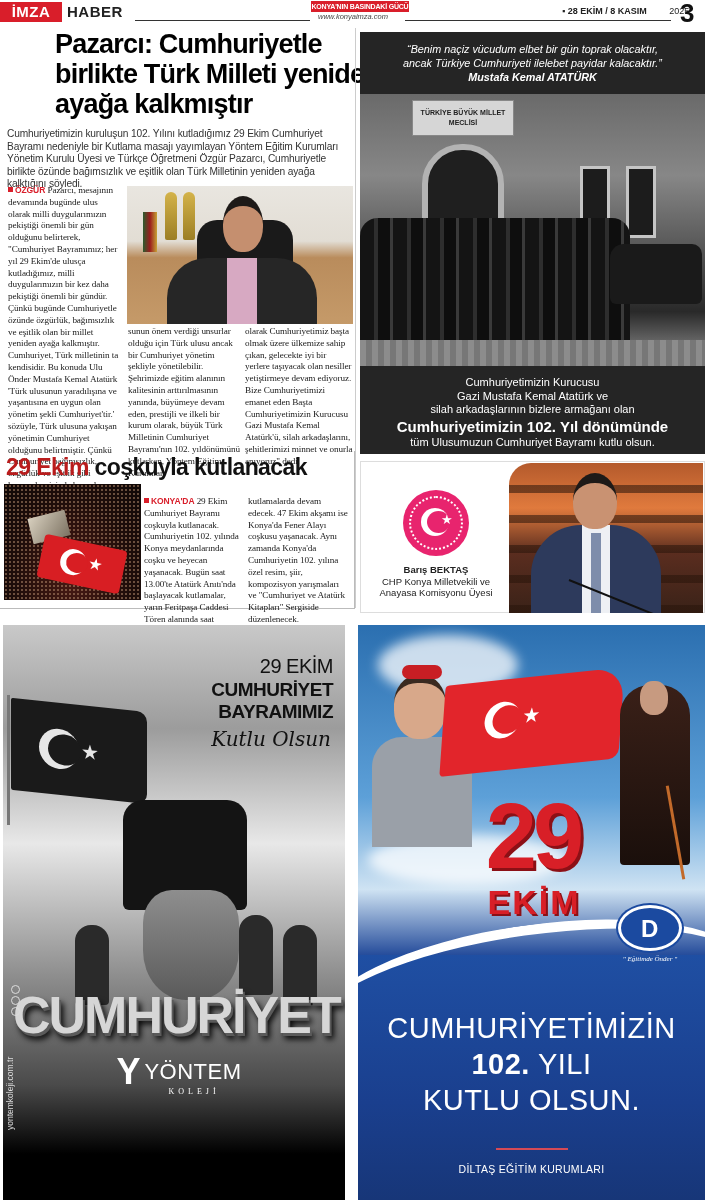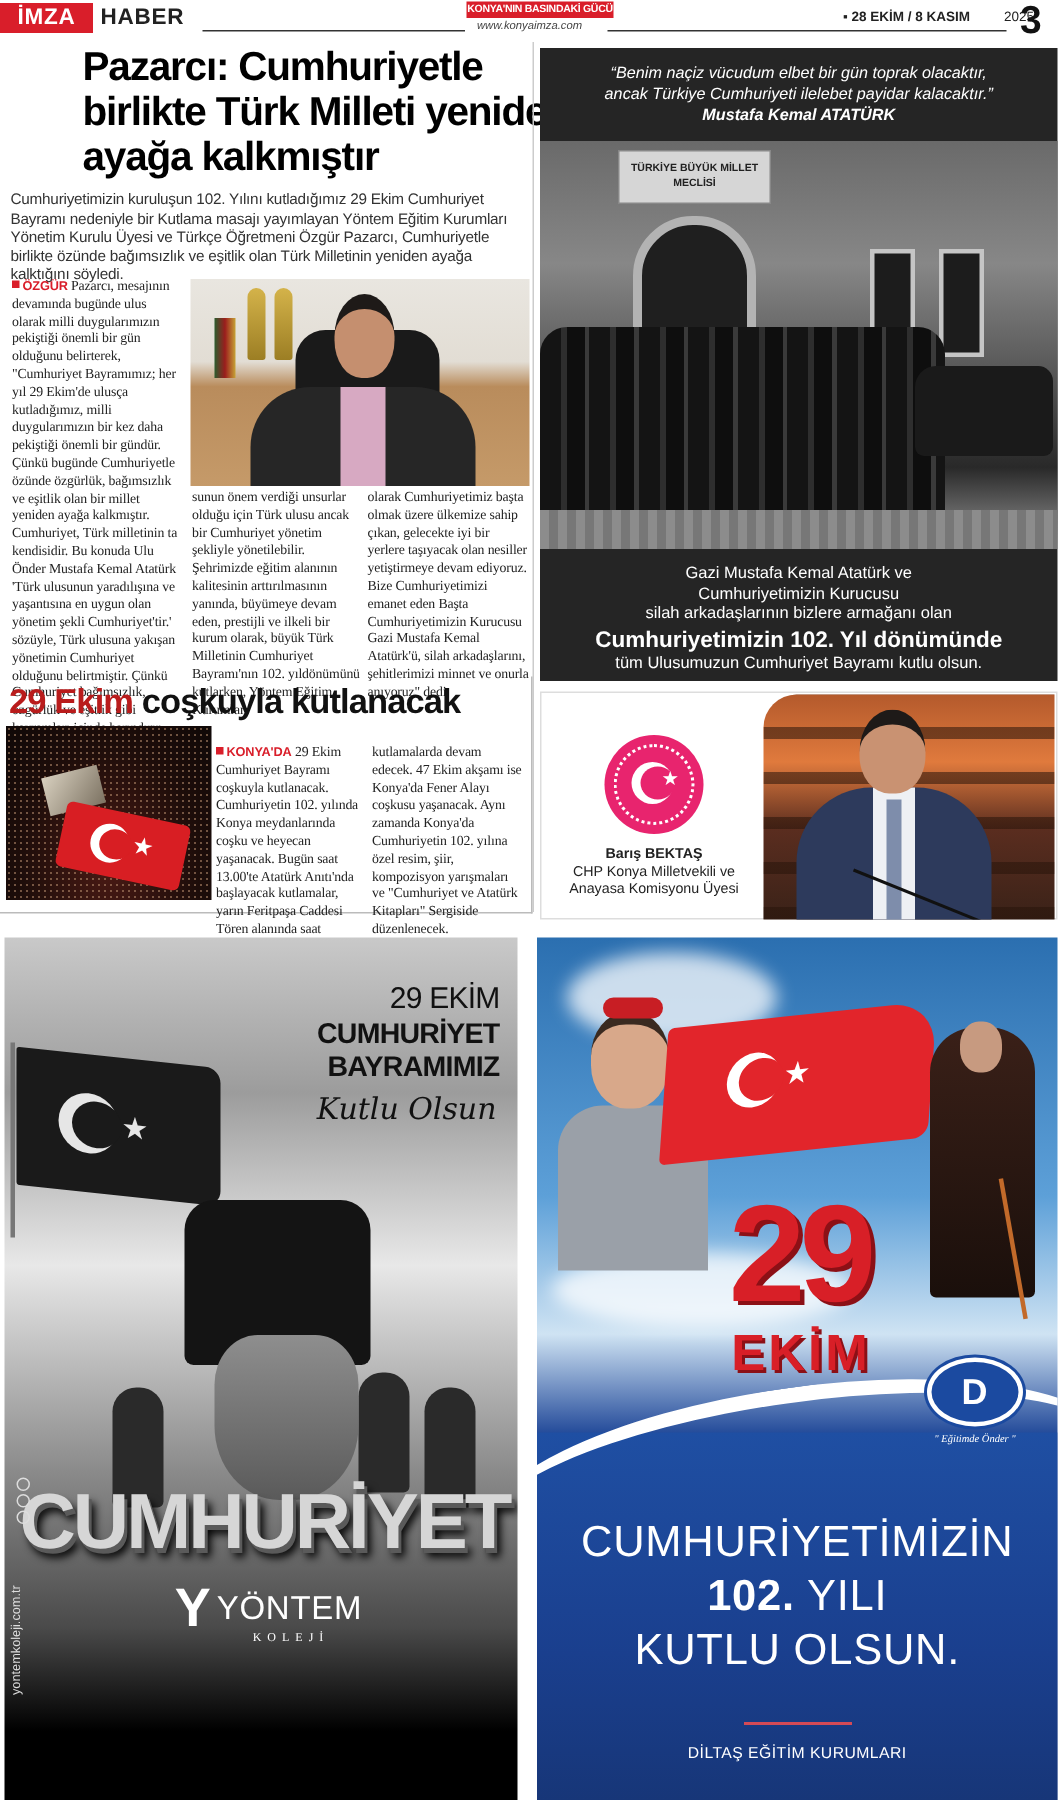--- a/index.html
+++ b/index.html
@@ -210,22 +210,22 @@
   <div class="ad1-photo">
     <div class="sign">TÜRKİYE BÜYÜK MİLLET MECLİSİ</div>
     <div class="door"></div>
     <div class="win" style="left:220px"></div>
     <div class="win" style="left:266px"></div>
     <div class="crowdp"></div>
     <div class="car"></div>
     <div class="ground"></div>
   </div>
   <div class="ad1-text">
+    <div>Cumhuriyetimizin Kurucusu</div>
     <div>Gazi Mustafa Kemal Atatürk ve</div>
-    <div>Cumhuriyetimizin Kurucusu</div>
     <div>silah arkadaşlarının bizlere armağanı olan</div>
     <div class="big">Cumhuriyetimizin 102. Yıl dönümünde</div>
     <div>tüm Ulusumuzun Cumhuriyet Bayramı kutlu olsun.</div>
   </div>
 </div>
 <div class="ad1-bottom">
   <div class="tbmm-logo">
     <div class="ring"></div>
     <div class="moon"></div>
     <div class="star">★</div>

